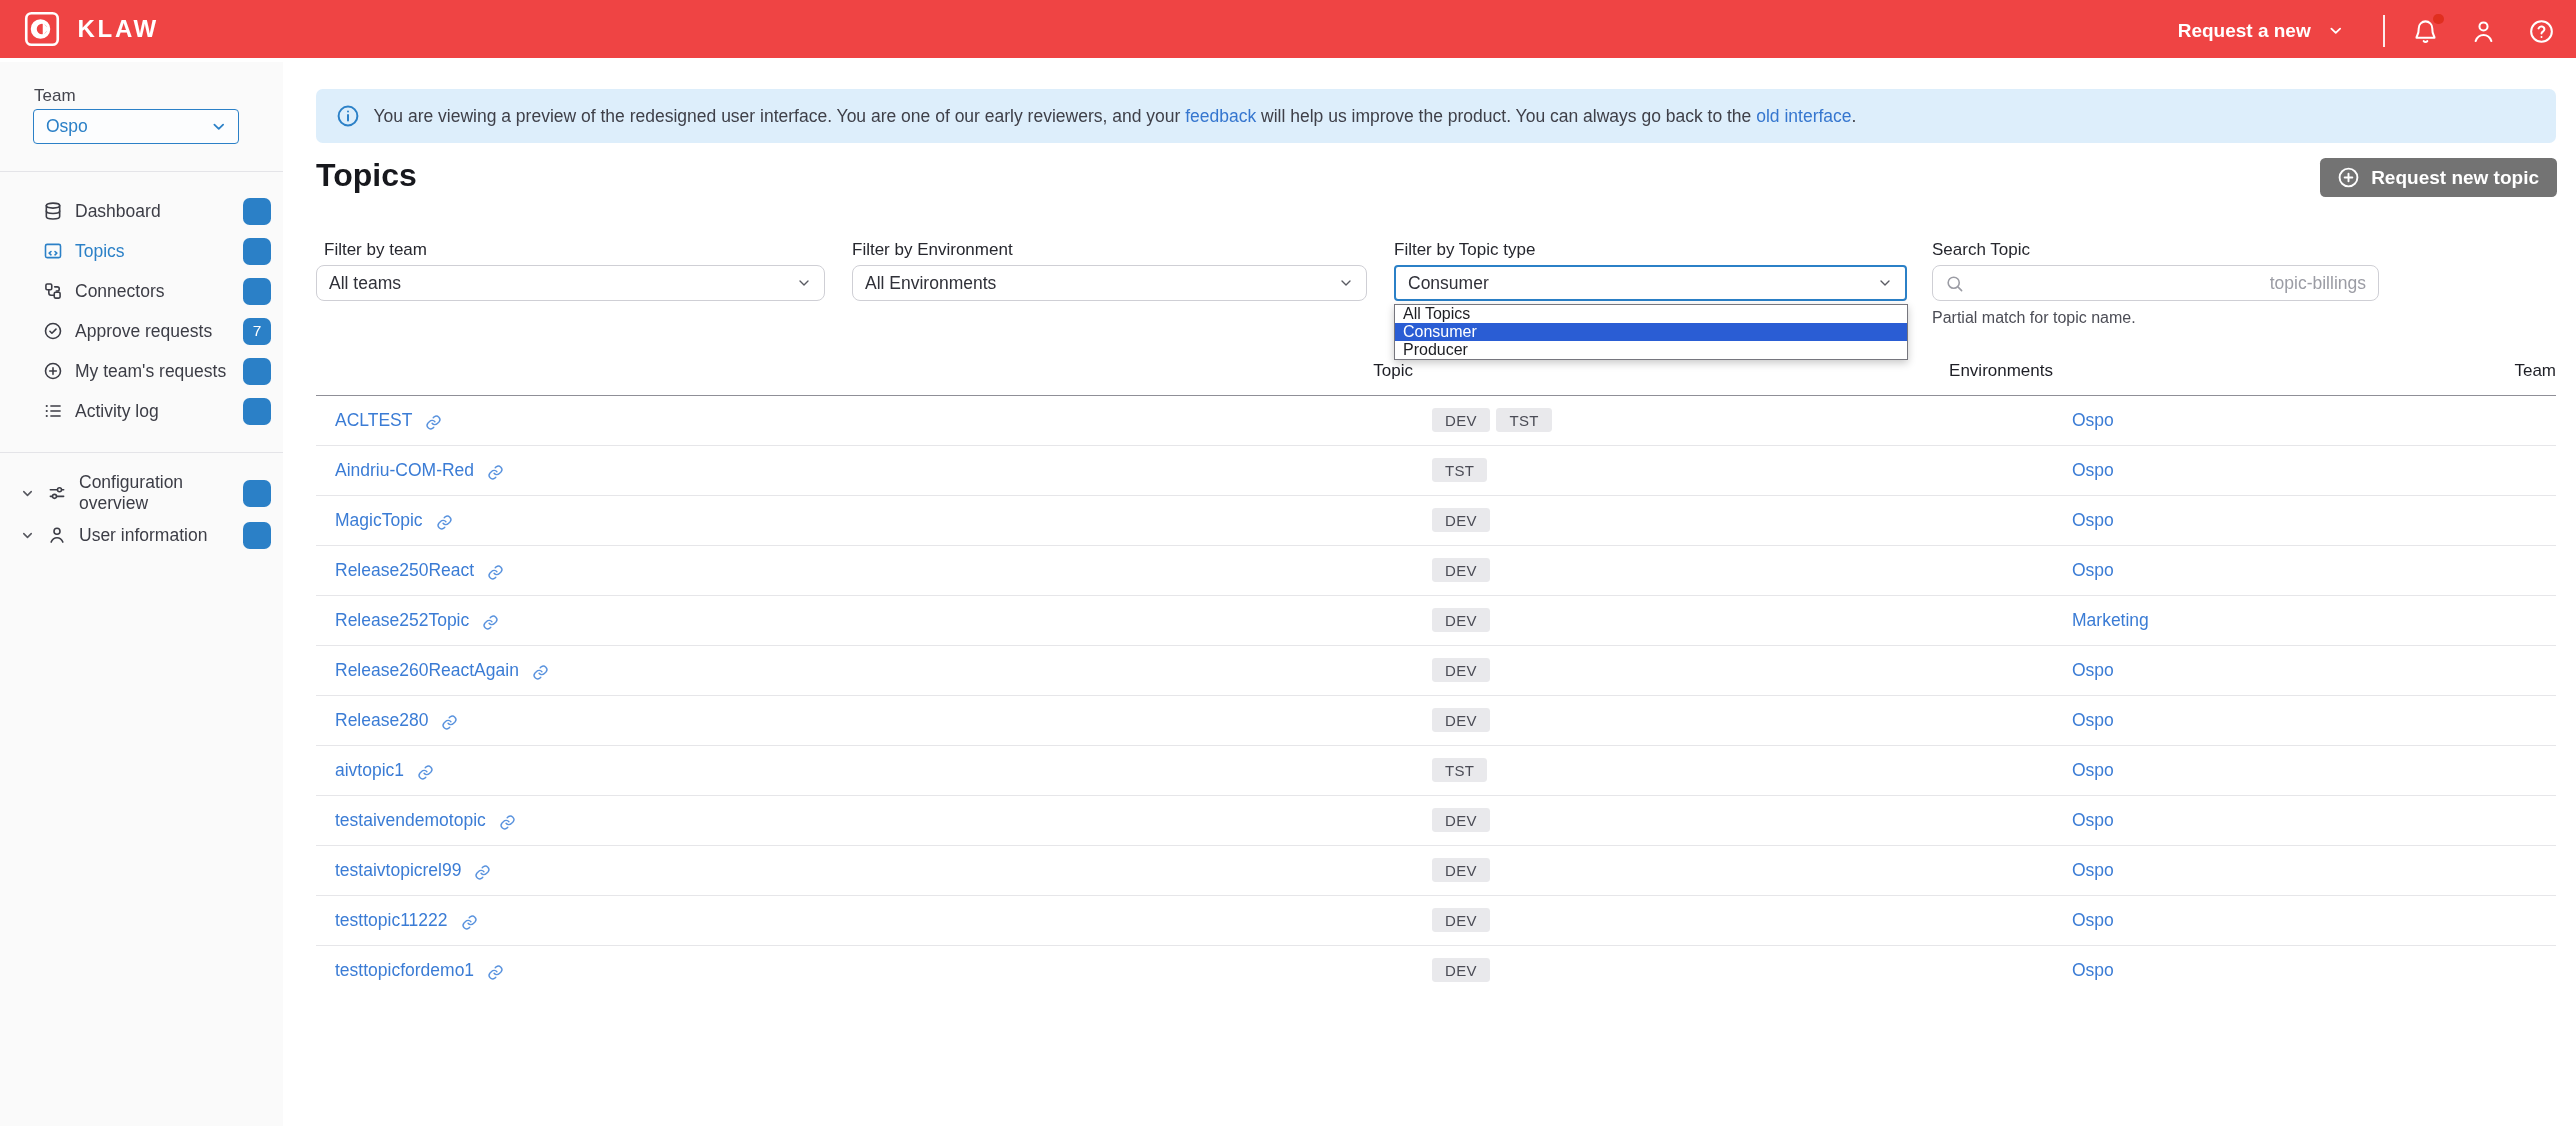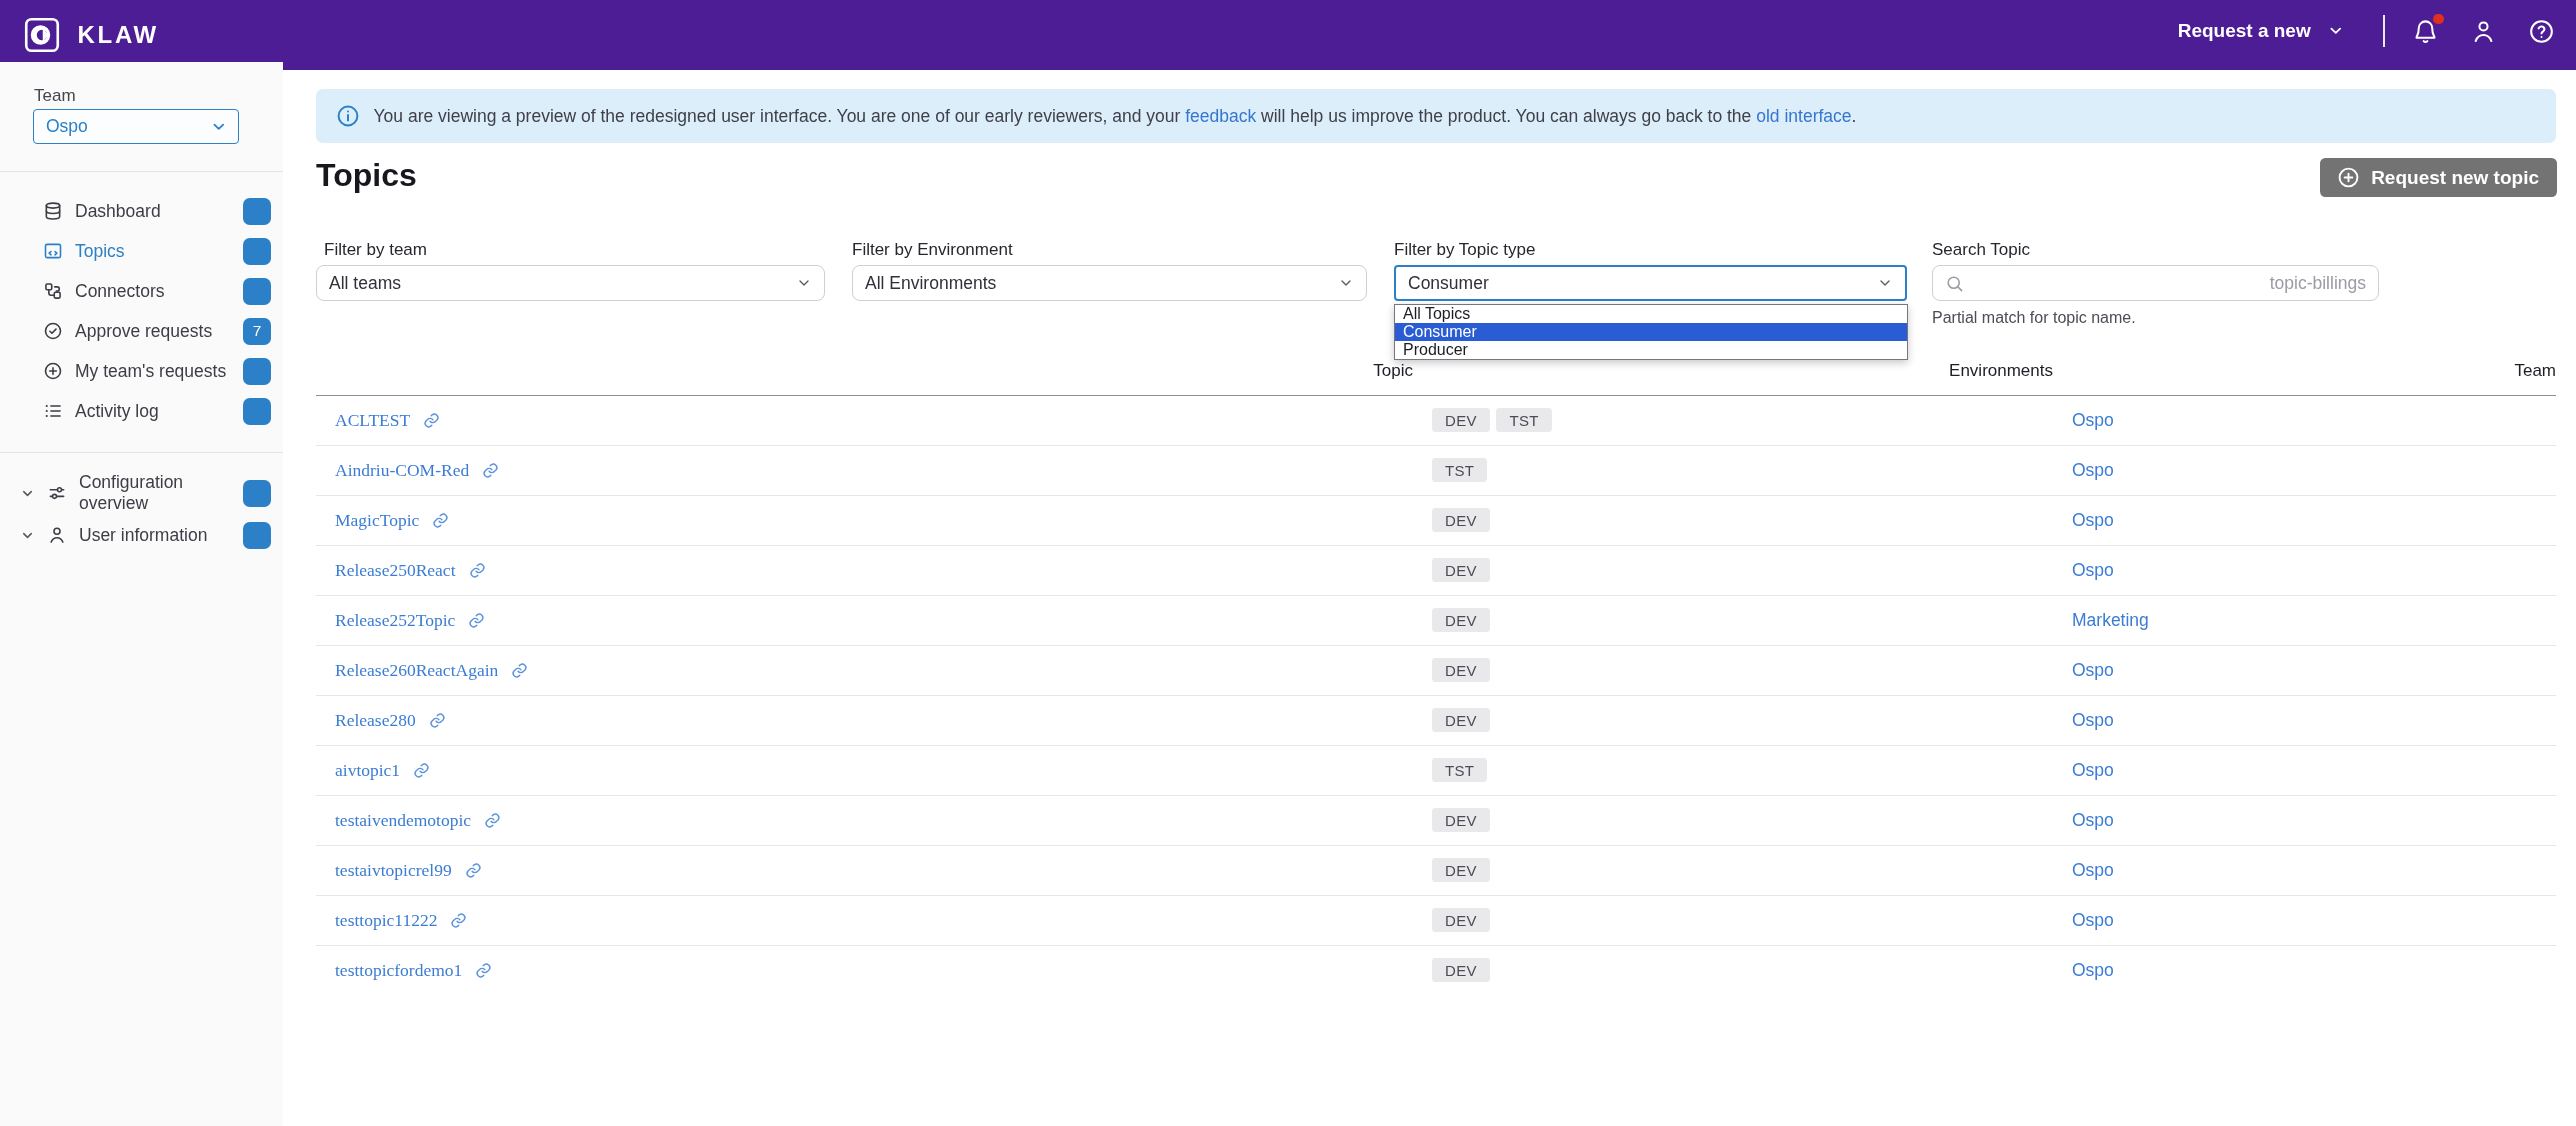--- a/index.html
+++ b/index.html
@@ -7,22 +7,22 @@
   body {
     font-family: "Liberation Sans", "DejaVu Sans", sans-serif;
     background: #ffffff;
     color: #3c3d46;
     position: relative;
   }
   svg { display: block; }
 
   
   .header {
-    position: absolute; top: 0; left: 0; width: 2576px; height: 70px;
-    background: #4c1d95; color: #ffffff;
+    position: absolute; top: 0; left: 0; width: 2576px; height: 58px;
+    background: #ef4444; color: #ffffff;
     display: flex; align-items: center;
   }
   .brand { display: flex; align-items: center; gap: 17.5px; padding-left: 24px; }
   .brand-name { font-size: 24px; font-weight: 600; letter-spacing: 2.7px; color: #fff; }
   .header-right {
     position: absolute; right: 0; top: 0; height: 62px;
     display: flex; align-items: center; gap: 23px; padding-right: 17.5px;
   }
   .request-new {
     display: flex; align-items: center; gap: 16px;
@@ -131,21 +131,21 @@
     border-bottom: 0.7px solid #e6e6e9;
     font-size: 17.5px;
   }
   .topics-table tr:last-child td { border-bottom: none; }
   .col-topic { width: 1097px; }
   .col-env { width: 640px; }
   .col-team { width: 503px; }
   .cell-pad { padding-left: 19px; }
   .topic-link {
     color: #3b7cd5; text-decoration: none; display: inline-flex;
-    align-items: center; gap: 13px; cursor: pointer; font-family: Liberation Serif, serif;
+    align-items: flex-end; gap: 13px; cursor: pointer;
   }
   .topic-link .link-glyph { color: #5a93de; }
   .env-pill {
     display: inline-flex; align-items: center; height: 24px; padding: 0 13px;
     background: #e9e9ec; color: #4a4b55; border-radius: 3.4px;
     font-size: 15px; letter-spacing: 0.3px; margin-right: 6.7px;
   }
   .team-link { color: #3b7cd5; text-decoration: none; cursor: pointer; }
 </style>
 </head>

